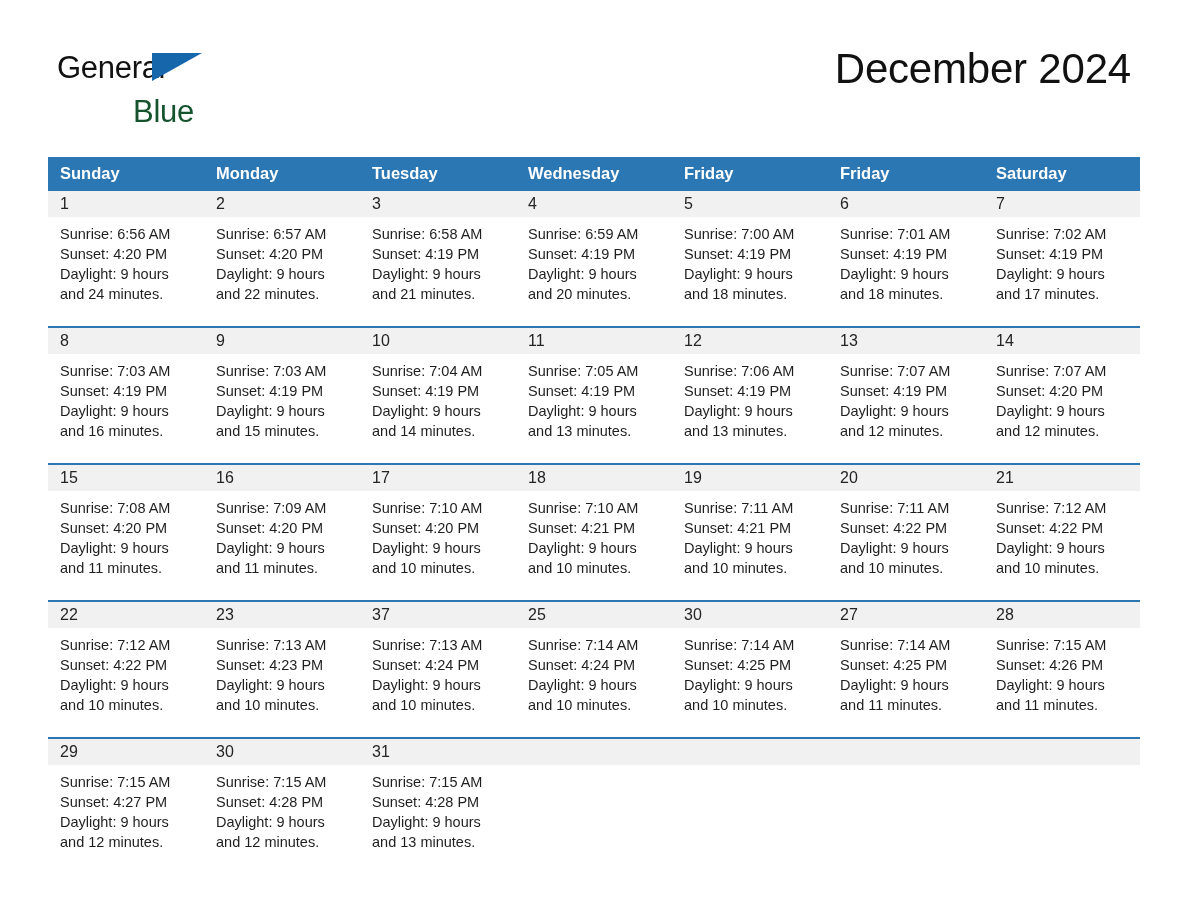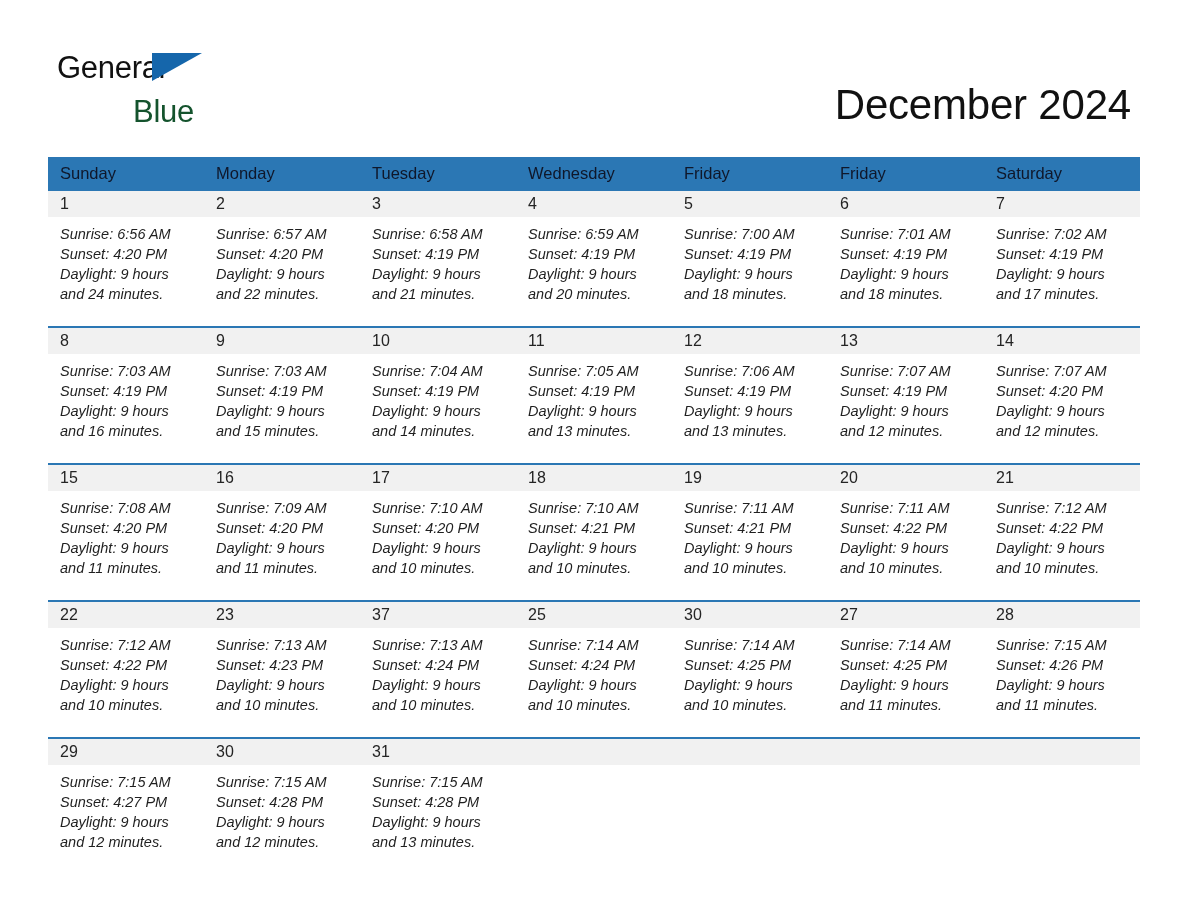--- a/index.html
+++ b/index.html
@@ -57,21 +57,20 @@
     letter-spacing: -0.3px;
     color: #14532d;
     line-height: 1;
   }
 
   .title-block {
     position: absolute;
     right: 57px;
     top: 46px;
     text-align: right;
-    margin-top: 36px;
   }
   .month-title {
     font-size: 42px;
     font-weight: normal;
     color: #111111;
     line-height: 1.08;
     letter-spacing: -0.2px;
     white-space: nowrap;
   }
   .location {
@@ -91,23 +90,23 @@
   }
   table.cal {
     border-collapse: collapse;
     table-layout: fixed;
     width: 1092px;
   }
   table.cal col { width: 156px; }
 
   thead th {
     background: #2b77b4;
-    color: #0f172a;
+    color: #ffffff;
     font-size: 16.5px;
-    font-weight: normal;
+    font-weight: bold;
     text-align: left;
     padding: 7px 0 8px 12px;
     height: 18px;
     vertical-align: middle;
   }
 
   tbody td {
     vertical-align: top;
     padding: 0;
     height: 135px;
@@ -125,21 +124,20 @@
     padding: 4px 0 2px 12px;
     box-sizing: border-box;
   }
   .daynum {
     font-size: 16px;
     color: #242424;
     line-height: 1;
   }
   .cell-body {
     padding: 7px 6px 0 12px;
-    font-style: italic;
   }
   .info-line {
     font-size: 14.5px;
     line-height: 20px;
     color: #1f1f1f;
     white-space: nowrap;
   }
   .blank-band { background: #f1f1f1; height: 26px; }
 </style>
 </head>

